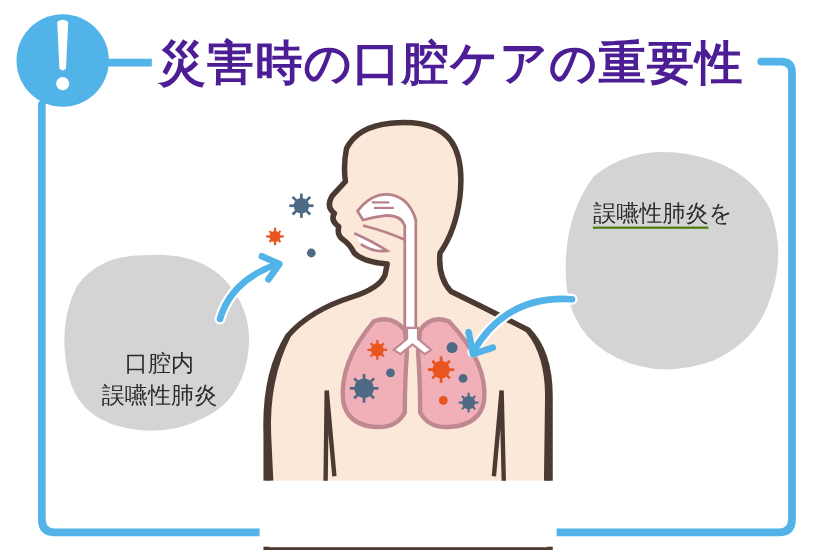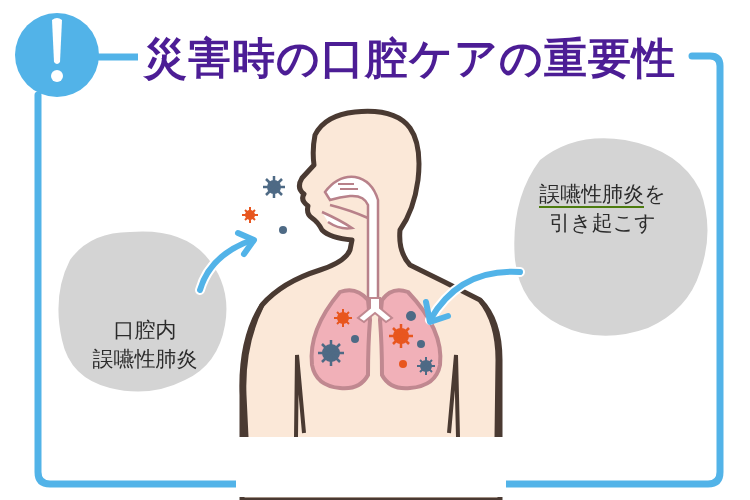--- a/index.html
+++ b/index.html
@@ -142,14 +142,13 @@
 
 <div class="title">災害時の口腔ケアの重要性</div>
 
 <div class="bubble-text bubble-left-text">
   <div>口腔内</div>
   <div>誤嚥性肺炎</div>
 </div>
 
 <div class="bubble-text bubble-right-text">
   <div><span class="underline">誤嚥性肺炎</span><span>を</span></div>
-  <div>引き起こす</div>
 </div>
 
 </body></html>

